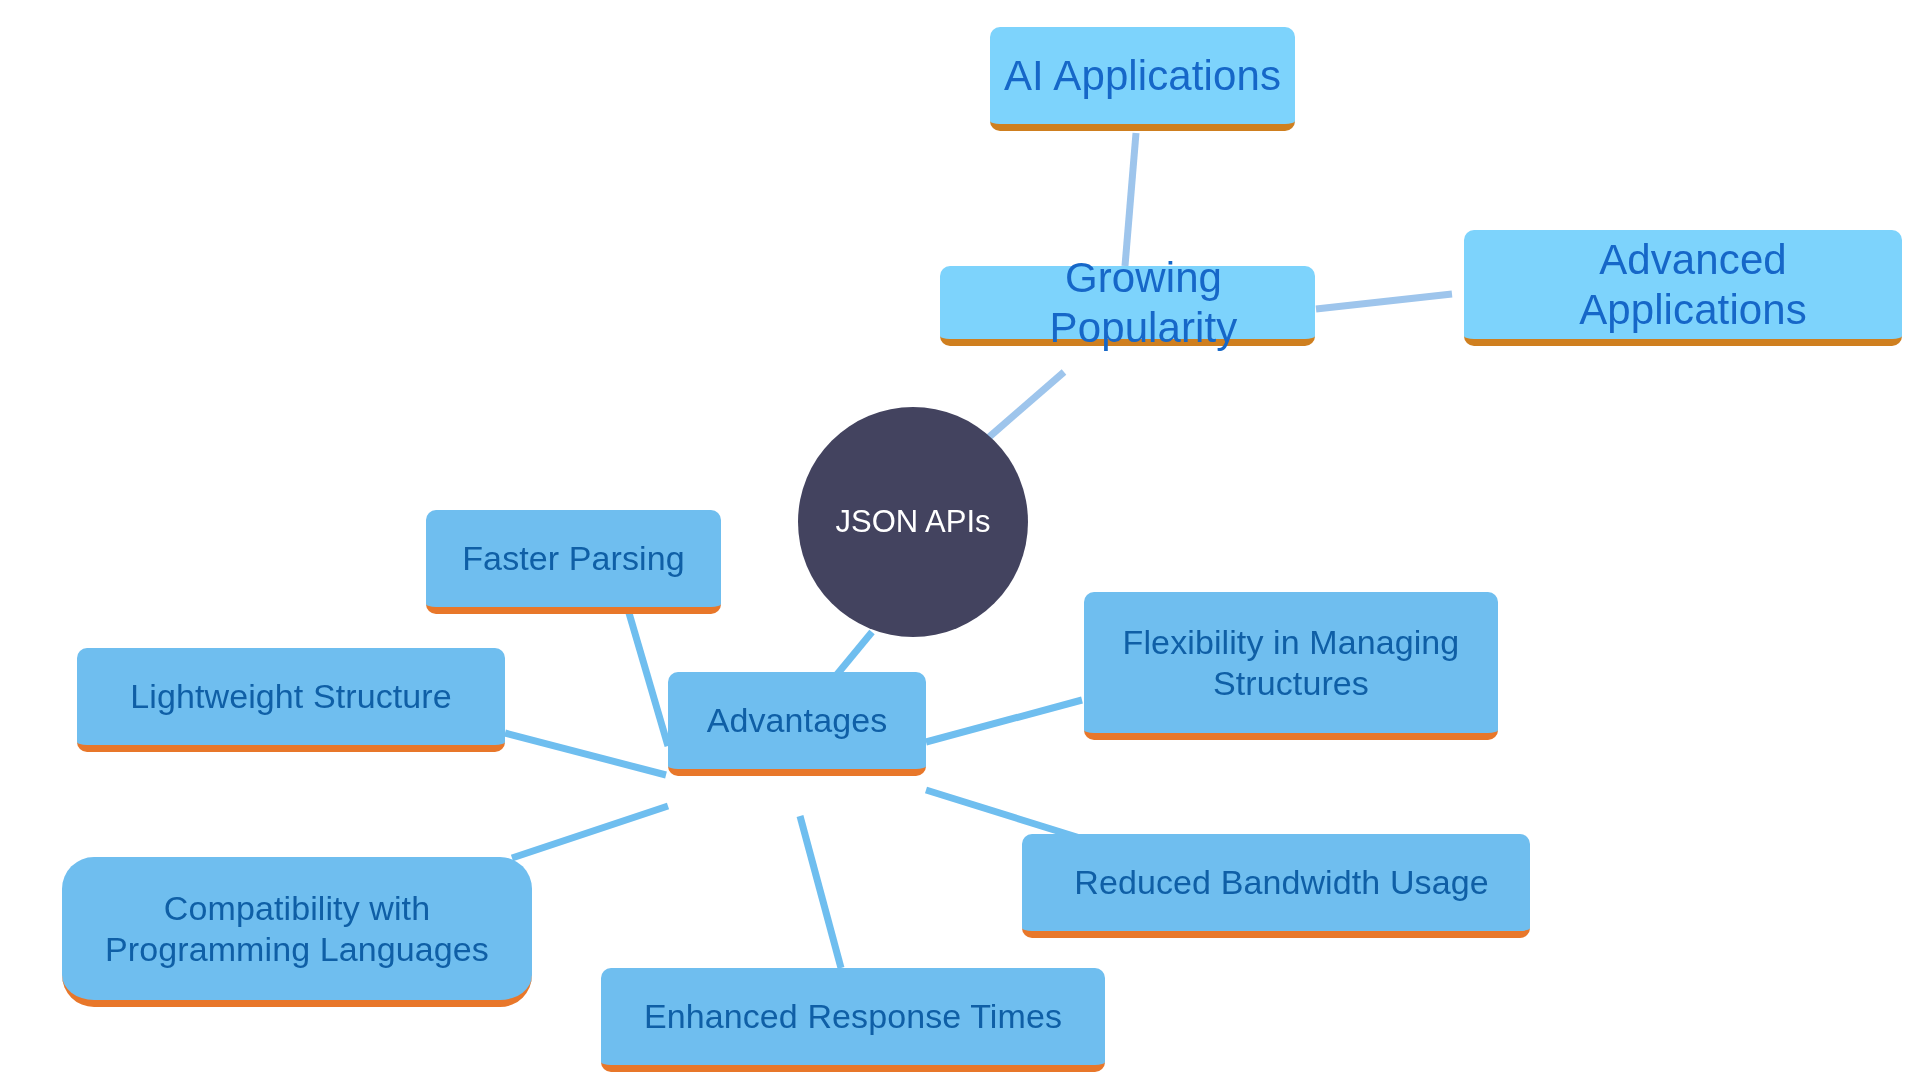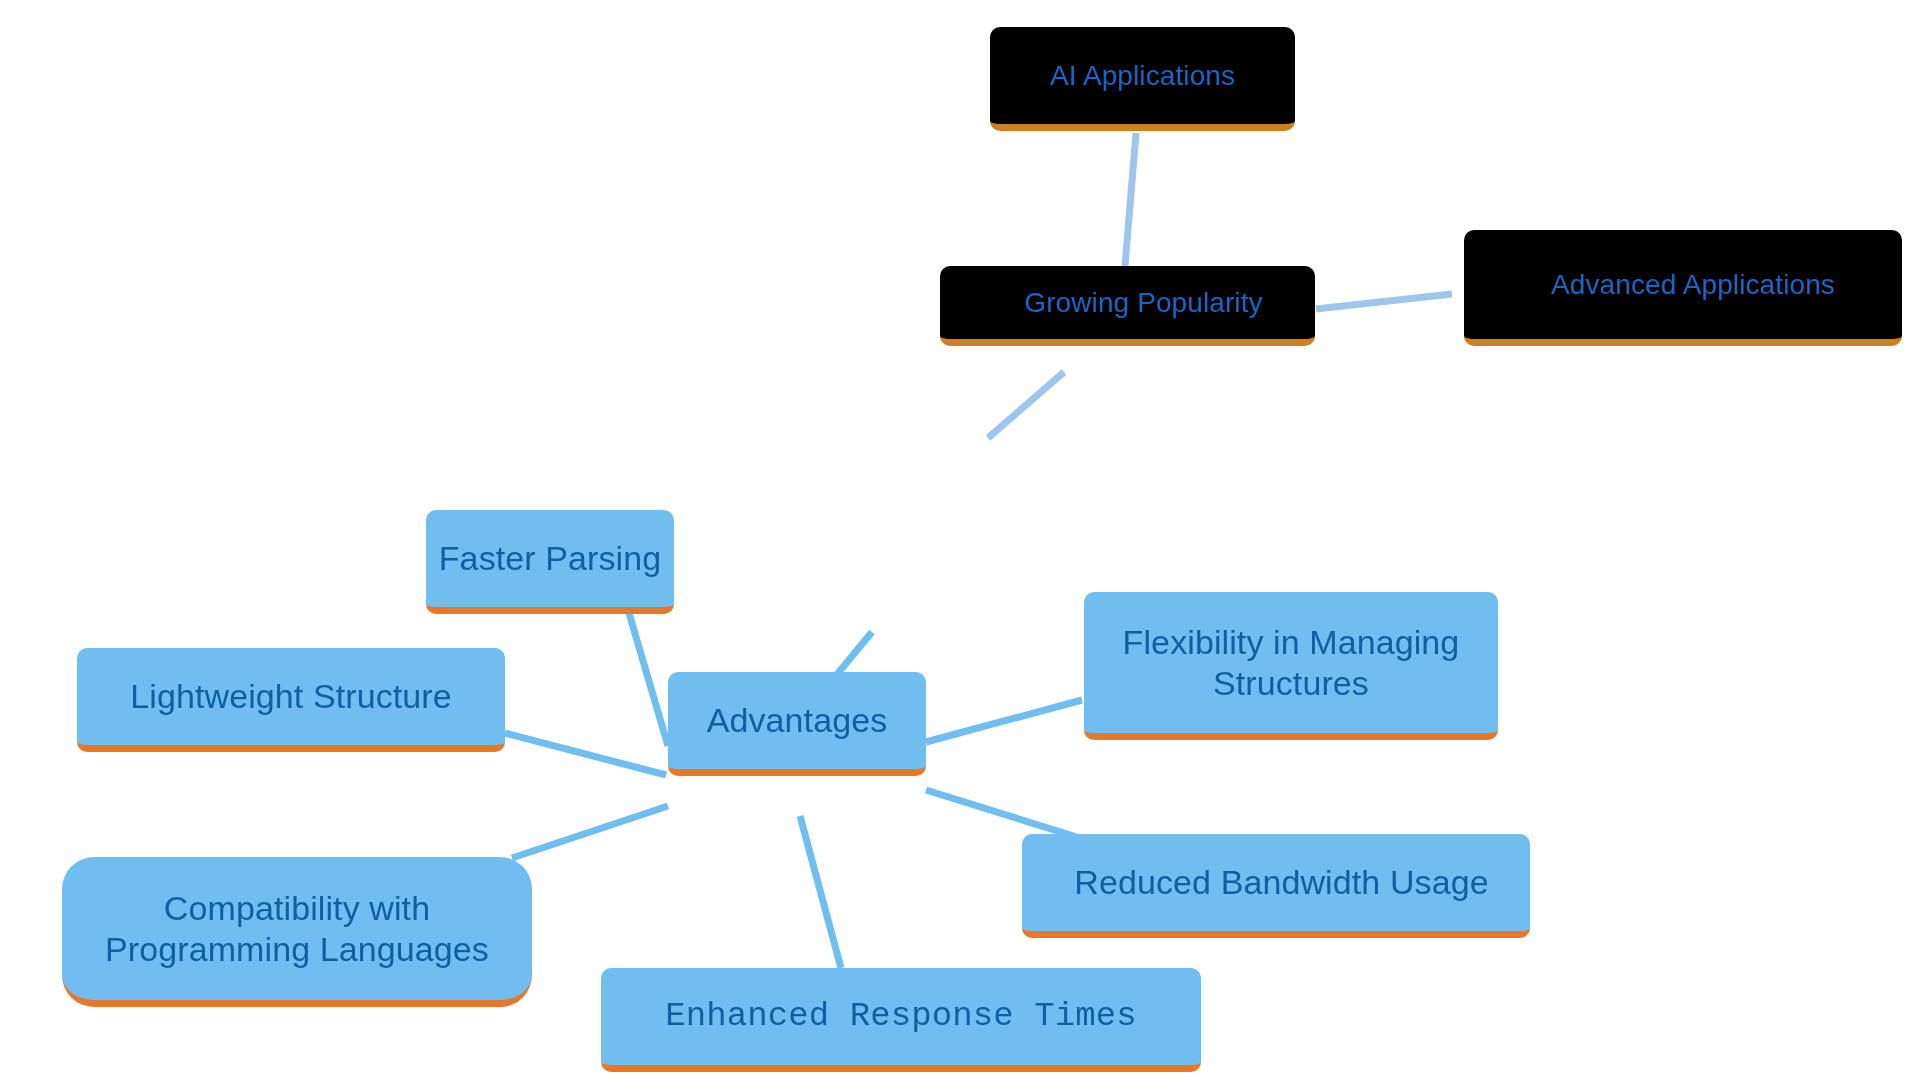--- a/index.html
+++ b/index.html
@@ -36,24 +36,24 @@
   }
   .node .node-label {
     display: block;
     width: 100%;
     line-height: 1.18;
     white-space: pre-line;
     letter-spacing: 0.1px;
   }
   
   .tier-a {
-    background: #000000;
+    background: #7dd3fc;
     border-bottom: 7px solid #cf7f1f;
     color: #1667c8;
-    font-size: 28px;
+    font-size: 42px;
   }
   
   .tier-b {
     background: #6fbeef;
     border-bottom: 7px solid #e8772a;
     color: #0f5fa6;
     font-size: 34px;
   }
   .root-node {
     position: absolute;
@@ -81,45 +81,48 @@
         <line x1="872" y1="632" x2="806" y2="712" stroke="#6fbeef" stroke-width="7" stroke-linecap="butt"></line>
         <line x1="668" y1="746" x2="629" y2="613" stroke="#6fbeef" stroke-width="7" stroke-linecap="butt"></line>
         <line x1="666" y1="775" x2="505" y2="733" stroke="#6fbeef" stroke-width="7" stroke-linecap="butt"></line>
         <line x1="668" y1="806" x2="512" y2="858" stroke="#6fbeef" stroke-width="7" stroke-linecap="butt"></line>
         <line x1="800" y1="816" x2="841" y2="968" stroke="#6fbeef" stroke-width="7" stroke-linecap="butt"></line>
         <line x1="926" y1="790" x2="1080" y2="838" stroke="#6fbeef" stroke-width="7" stroke-linecap="butt"></line>
         <line x1="926" y1="742" x2="1082" y2="700" stroke="#6fbeef" stroke-width="7" stroke-linecap="butt"></line>
       </g>
   </svg>
 
+  <div class="root-node" style="left: 798px; top: 407px; width: 230px; height: 230px; background: rgb(67, 67, 95); color: rgb(255, 255, 255);">
+    <span class="node-label">JSON APIs</span>
+  </div>
 
   <div id="node-layer">
       <div class="node tier-a" style="left: 940px; top: 266px; width: 375px; height: 80px; padding-left: 32px;">
         <span class="node-label">Growing Popularity</span>
       </div>
       <div class="node tier-a" style="left: 990px; top: 27px; width: 305px; height: 104px;">
         <span class="node-label">AI Applications</span>
       </div>
       <div class="node tier-a" style="left: 1464px; top: 230px; width: 438px; height: 116px; padding-left: 20px;">
         <span class="node-label">Advanced Applications</span>
       </div>
       <div class="node tier-b" style="left: 668px; top: 672px; width: 258px; height: 104px;">
         <span class="node-label">Advantages</span>
       </div>
-      <div class="node tier-b" style="left: 426px; top: 510px; width: 248px; height: 104px;">
+      <div class="node tier-b" style="left: 426px; top: 510px; width: 295px; height: 104px;">
         <span class="node-label">Faster Parsing</span>
       </div>
       <div class="node tier-b" style="left: 77px; top: 648px; width: 428px; height: 104px;">
         <span class="node-label">Lightweight Structure</span>
       </div>
       <div class="node tier-b" style="left: 62px; top: 857px; width: 470px; height: 150px; border-radius: 32px;">
         <span class="node-label">Compatibility with
 Programming Languages</span>
       </div>
-      <div class="node tier-b" style="left: 601px; top: 968px; width: 600px; height: 104px; font-family: Liberation Mono, monospace;">
+      <div class="node tier-b" style="left: 601px; top: 968px; width: 504px; height: 104px;">
         <span class="node-label">Enhanced Response Times</span>
       </div>
       <div class="node tier-b" style="left: 1022px; top: 834px; width: 508px; height: 104px; padding-left: 11px;">
         <span class="node-label">Reduced Bandwidth Usage</span>
       </div>
       <div class="node tier-b" style="left: 1084px; top: 592px; width: 414px; height: 148px;">
         <span class="node-label">Flexibility in Managing
 Structures</span>
       </div>
     </div>

